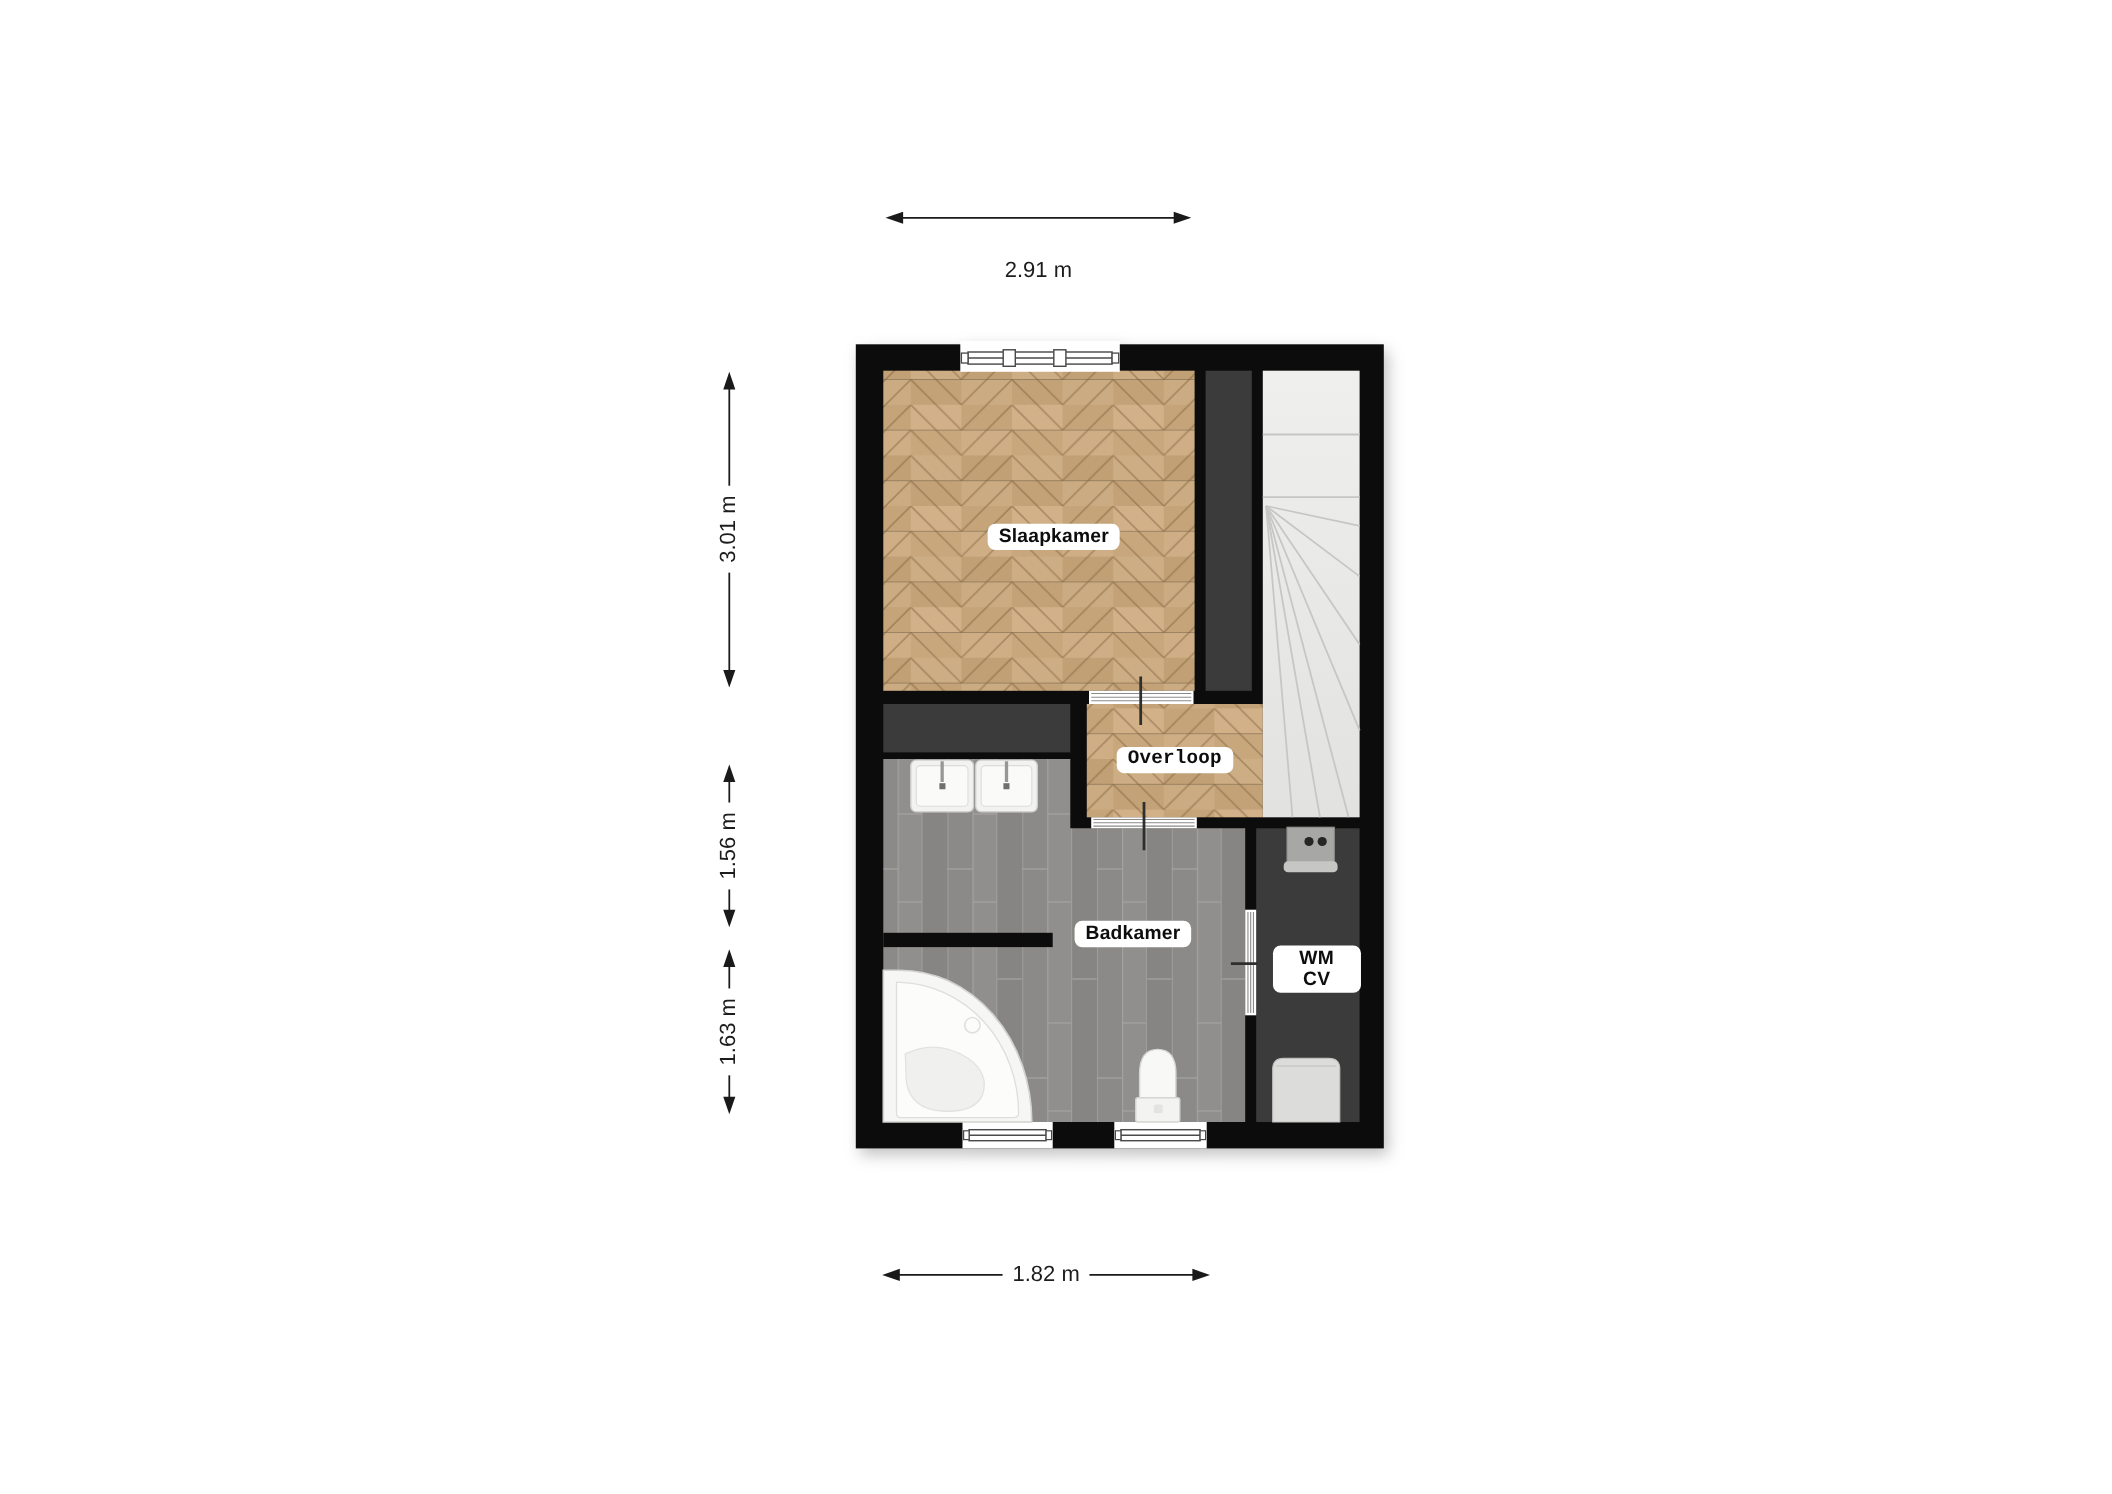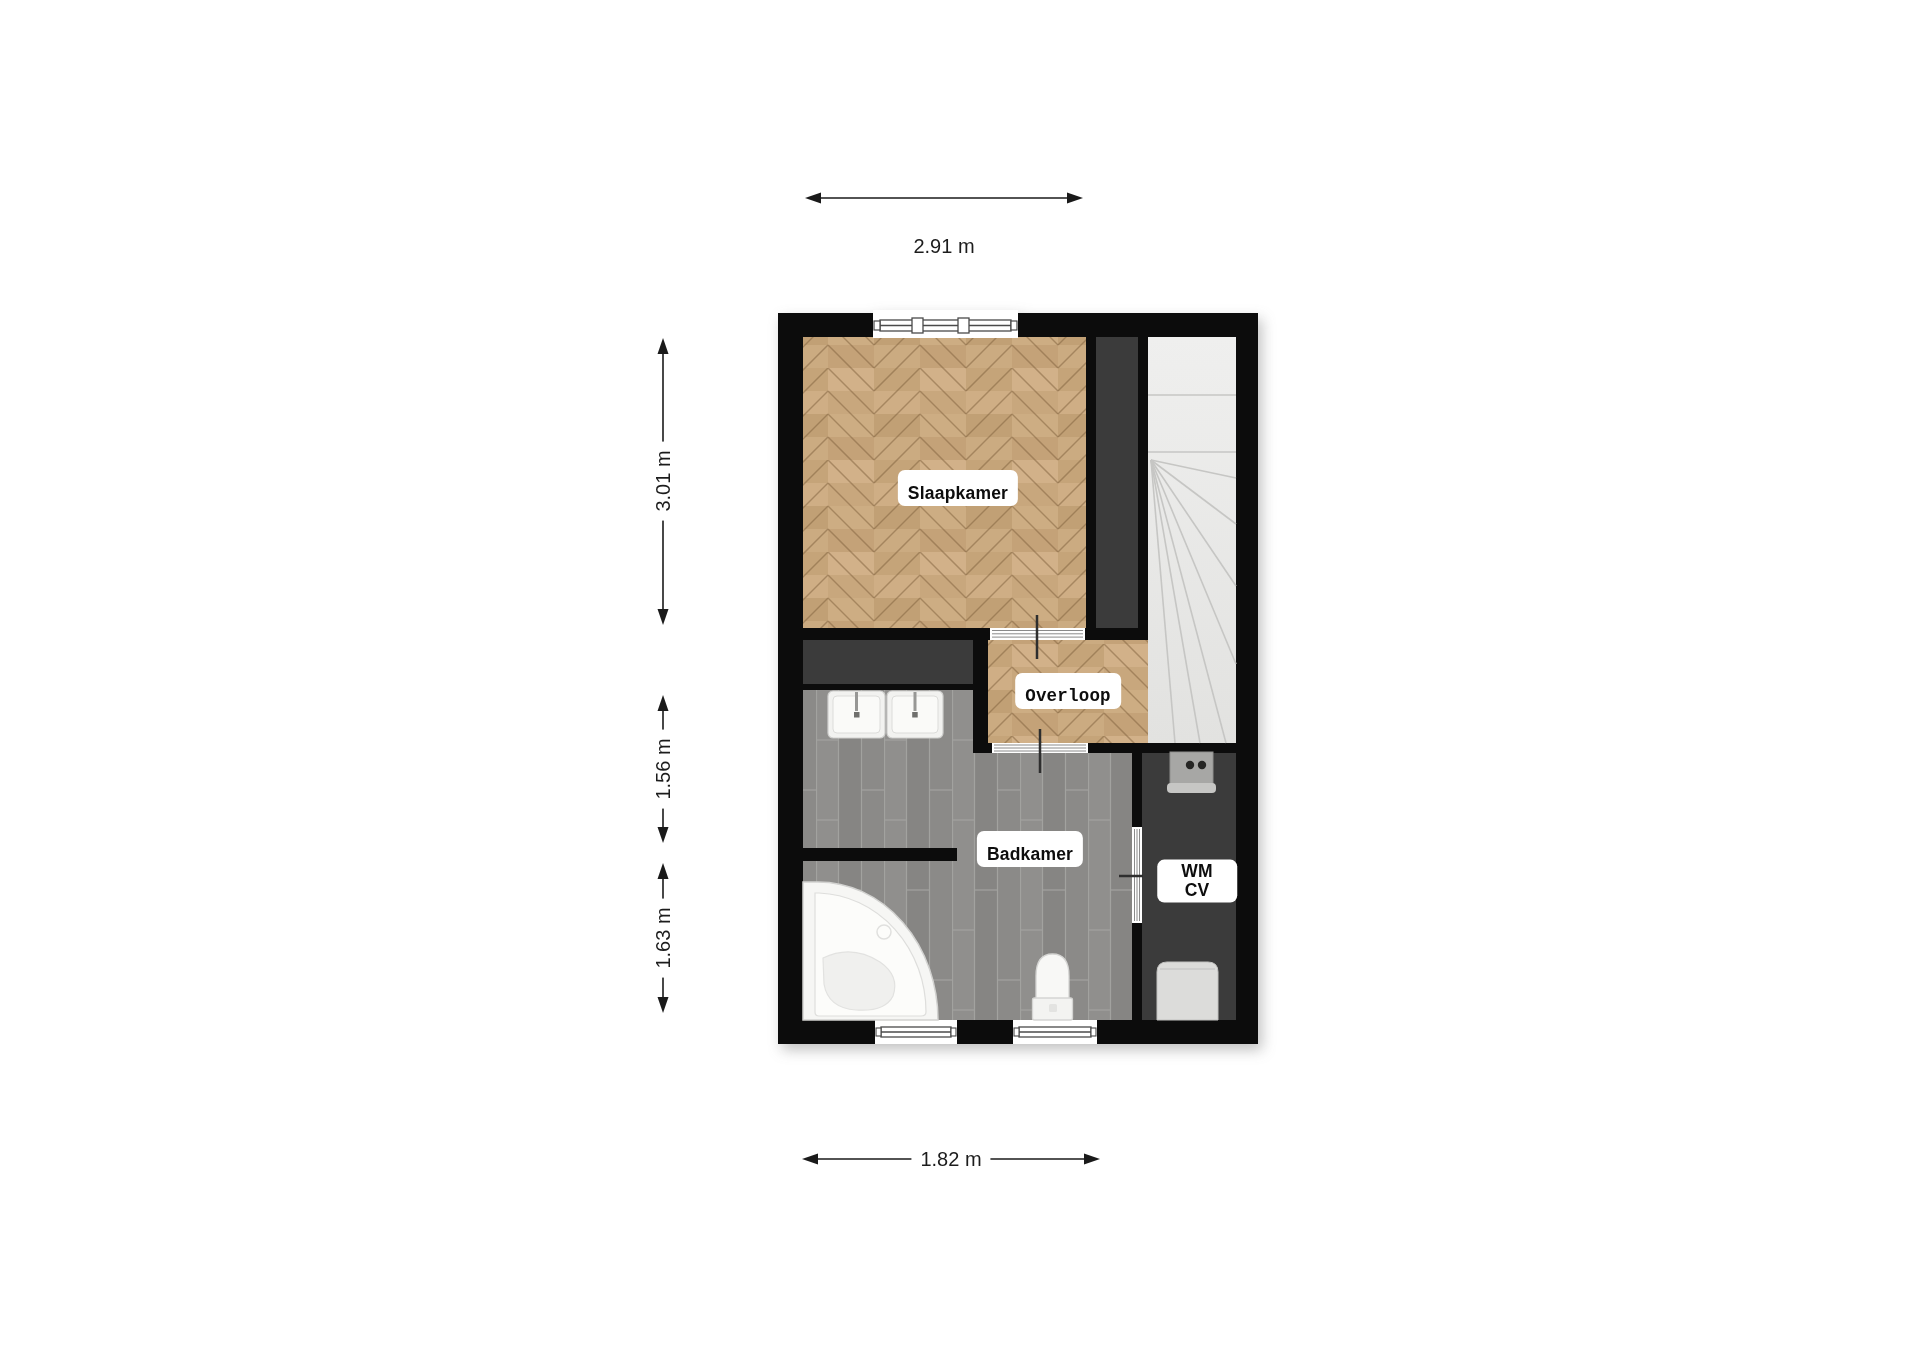--- a/index.html
+++ b/index.html
@@ -1,21 +1,21 @@
 <!DOCTYPE html>
 <html><head>
 <meta charset="utf-8">
 <style>
   html,body{margin:0;padding:0;background:#ffffff;}
   .canvas{position:relative;width:1920px;height:1358px;background:#ffffff;overflow:hidden;
           font-family:"Liberation Sans",sans-serif;}
   svg.layer{position:absolute;left:0;top:0;width:1920px;height:1358px;}
   .plan-svg{filter:drop-shadow(4px 6px 7px rgba(70,70,70,.33));}
   .room-label{position:absolute;transform:translate(-50%,-50%);background:#ffffff;
-      border-radius:7px;padding:14px 10px 3px;font-weight:700;font-size:17.5px;line-height:1.08;
+      border-radius:7px;padding:2px 10px 3px;font-weight:700;font-size:17.5px;line-height:1.08;
       color:#0d0d0d;white-space:pre-line;text-align:center;letter-spacing:.2px;}
   .dim-label{position:absolute;transform:translate(-50%,-50%);background:#ffffff;
       padding:0 9px;font-size:20px;color:#1c1c1c;white-space:nowrap;}
   .dim-label.vert{transform:translate(-50%,-50%) rotate(-90deg);}
 </style>
 </head>
 <body>
 
 <div class="canvas">
 

